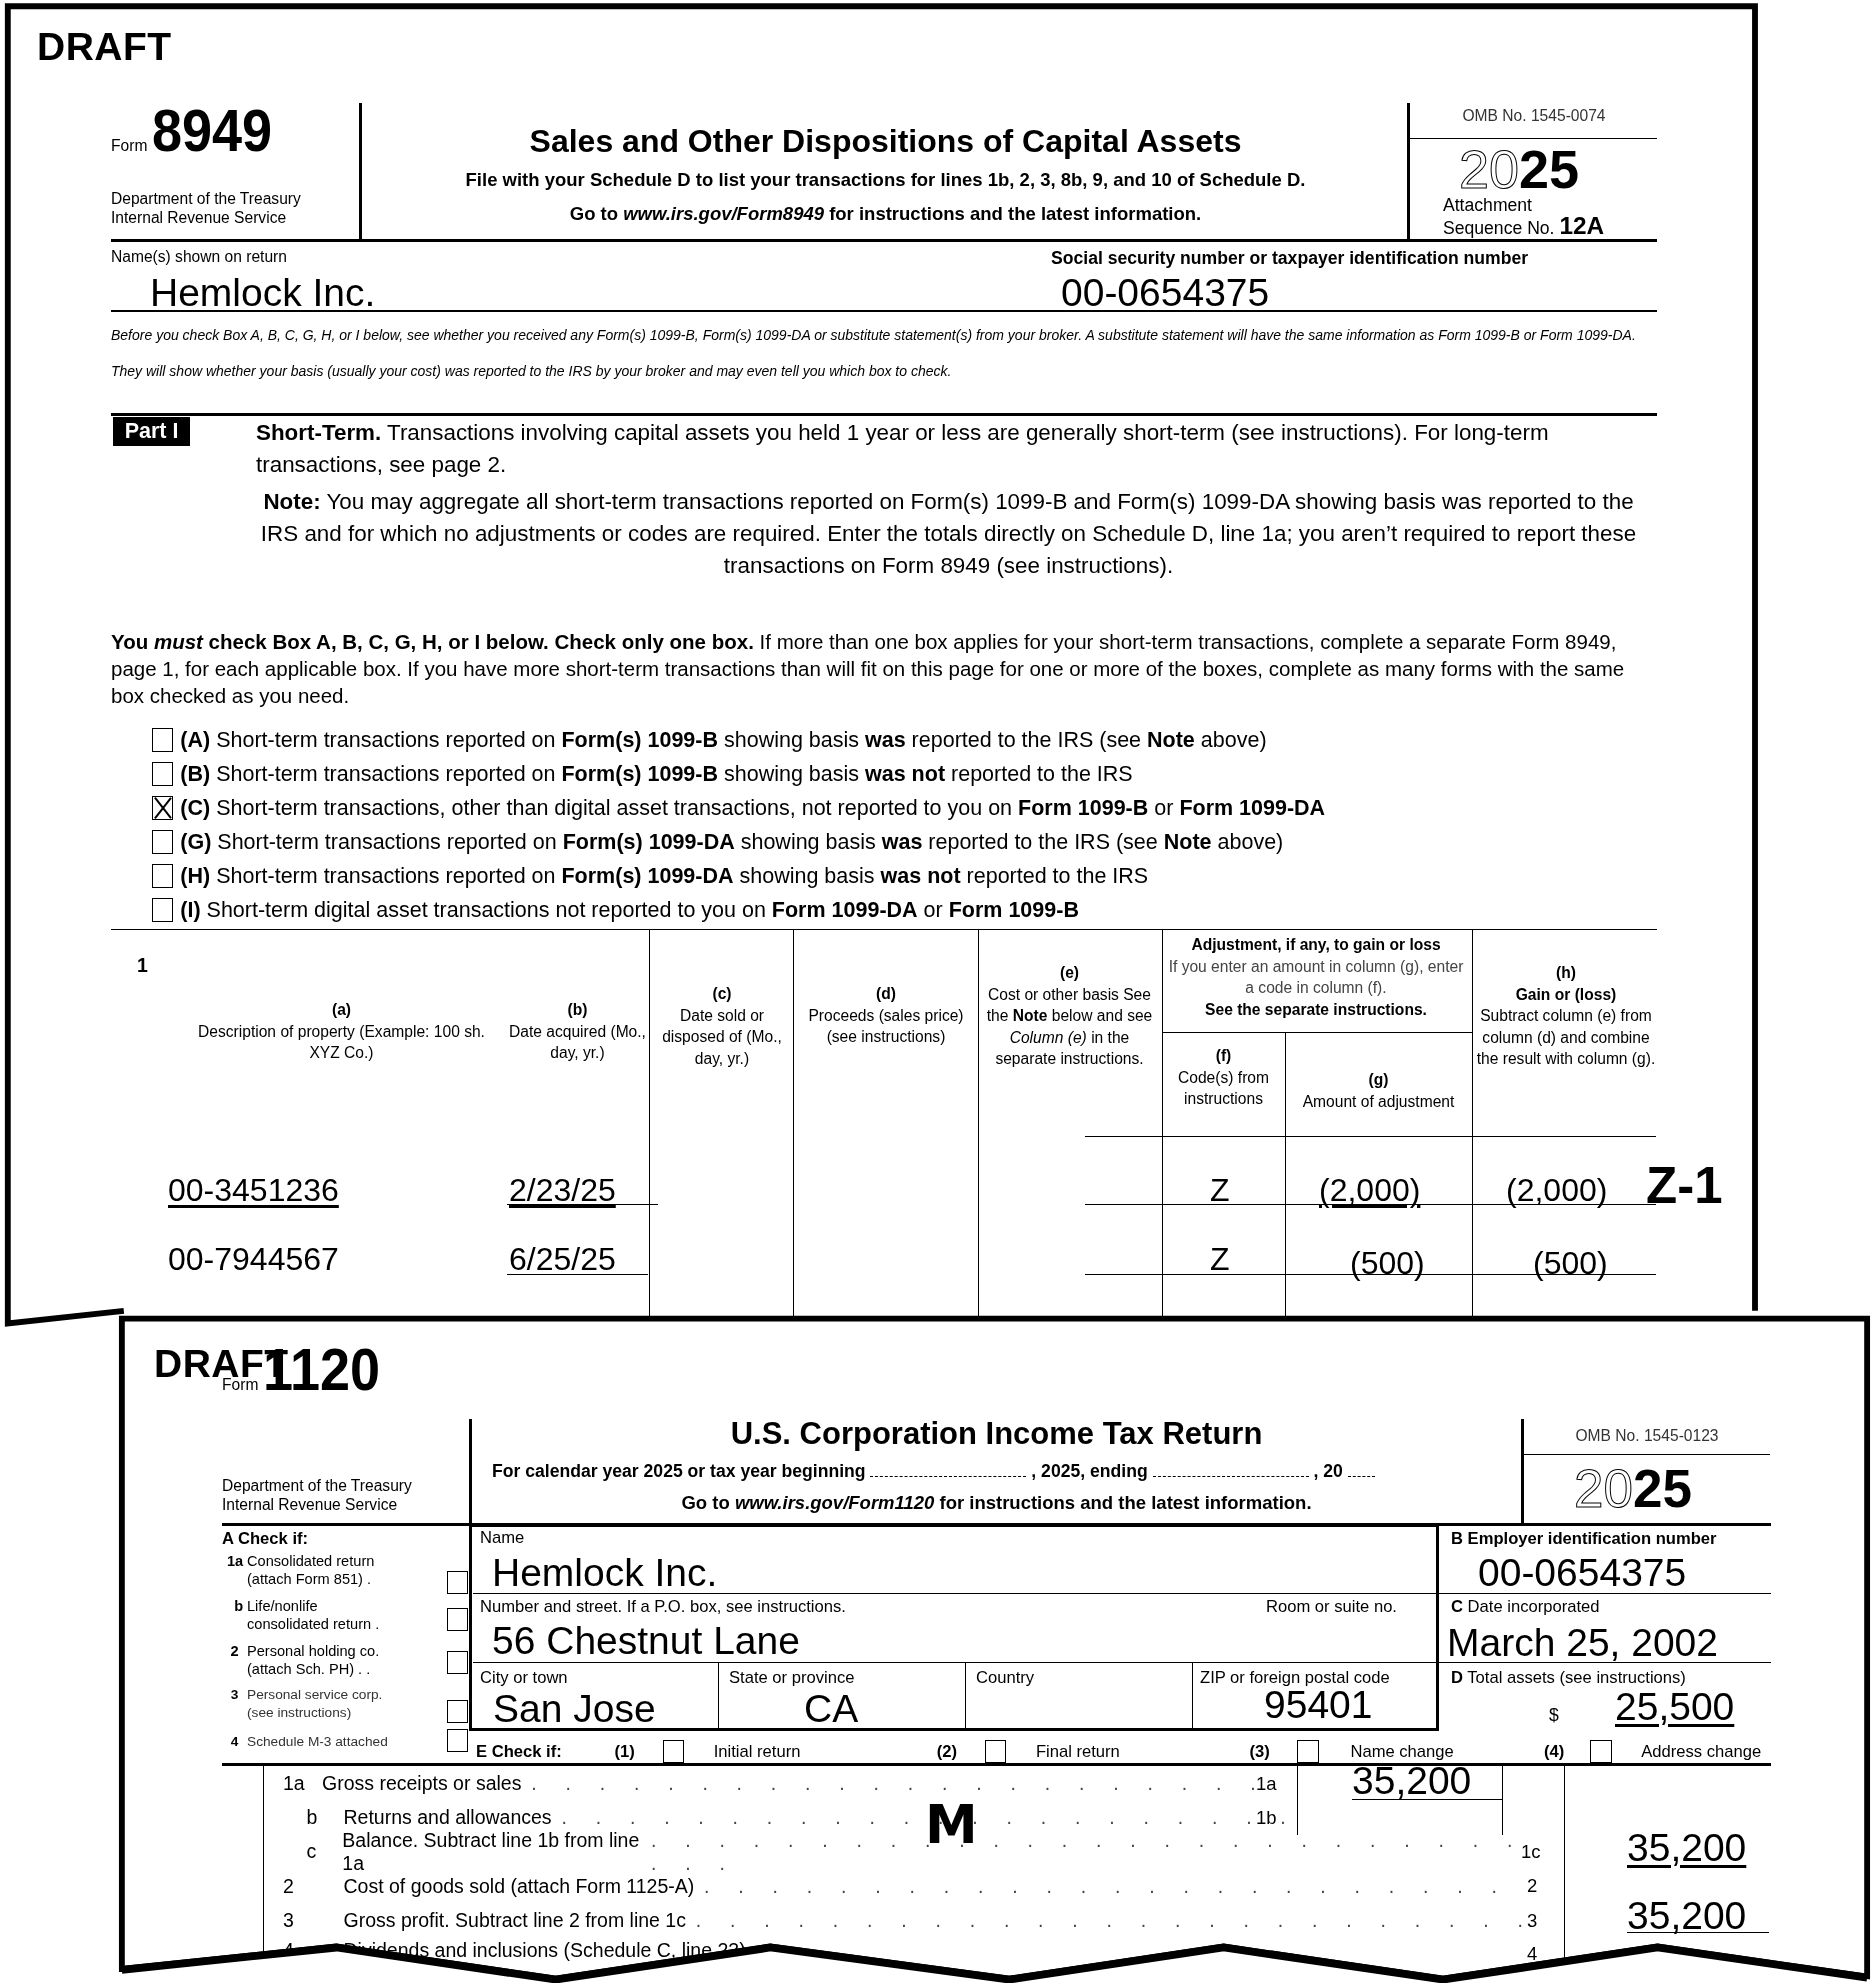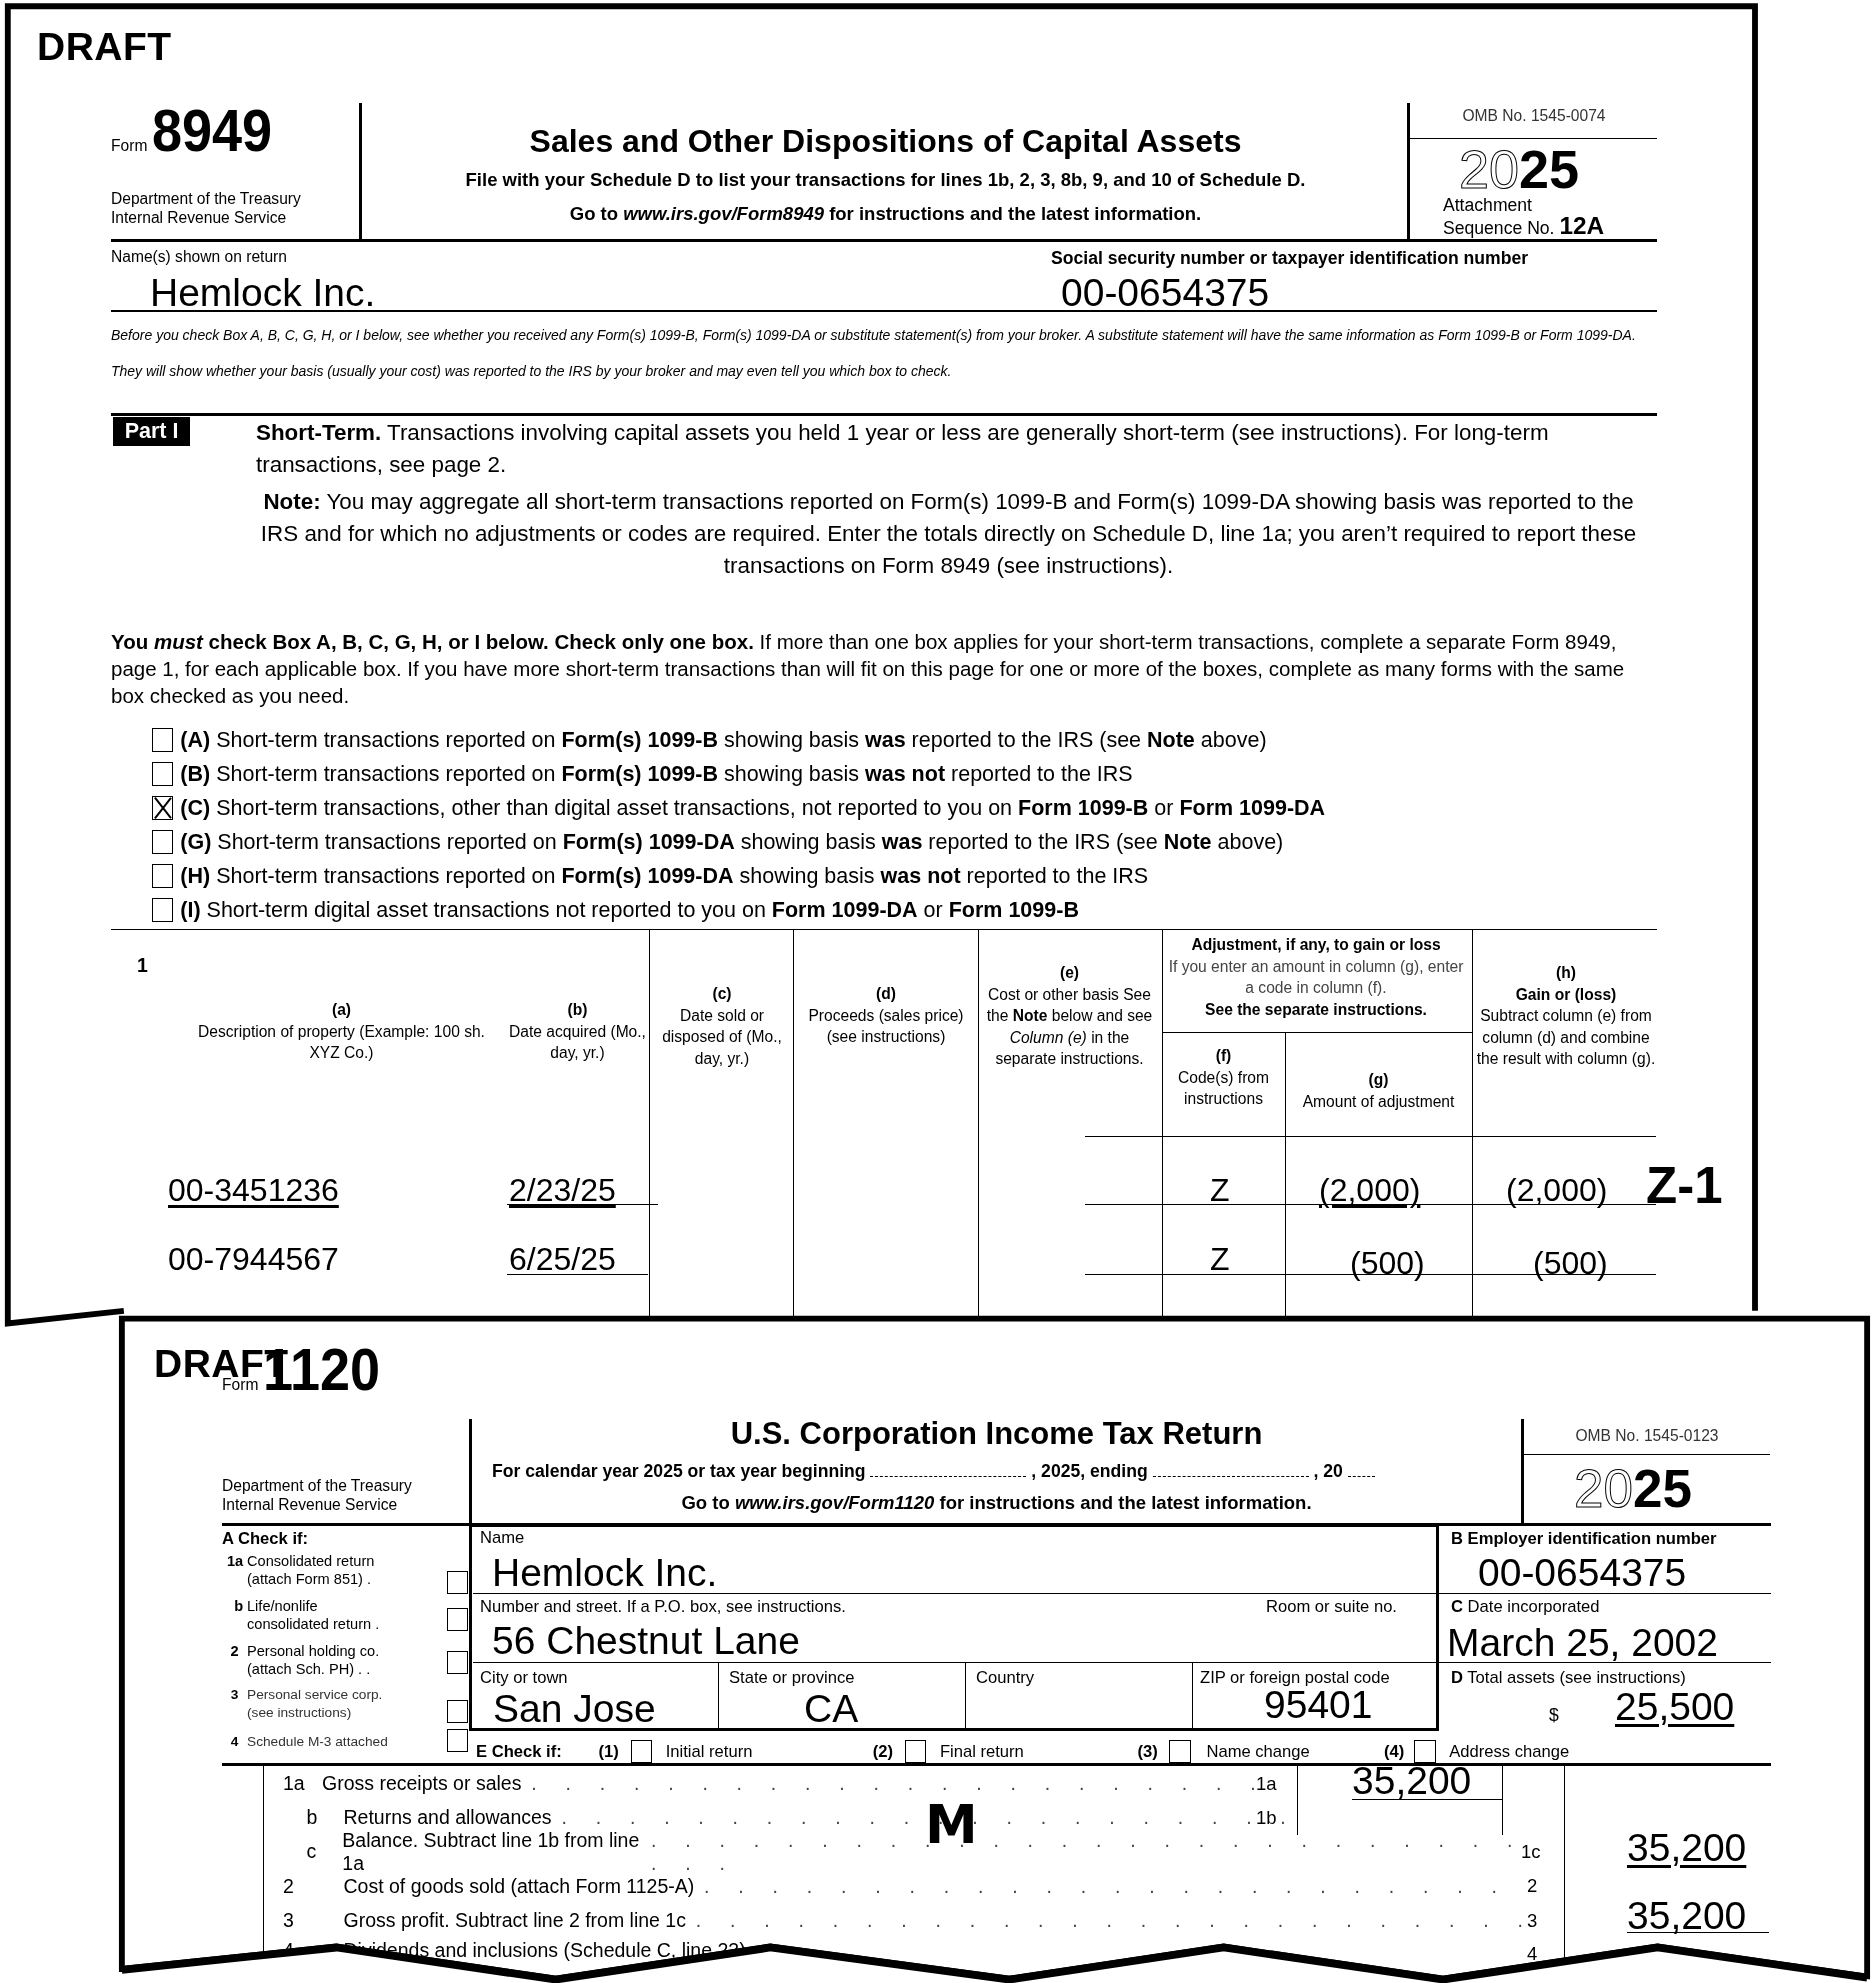--- a/index.html
+++ b/index.html
@@ -268,21 +268,21 @@
   <div class="abs" style="left:1451px;top:1529px;font-size:16.6px;font-weight:bold;">B  Employer identification number</div>
   <div class="abs hand" style="left:1478px;top:1553px;">00-0654375</div>
   <div class="hline" style="left:1439px;top:1593px;width:332px;height:1px;"></div>
   <div class="abs lbl" style="left:1451px;top:1597px;"><b>C</b><span> Date incorporated</span></div>
   <div class="abs hand" style="left:1447px;top:1623px;">March 25, 2002</div>
   <div class="hline" style="left:1439px;top:1662px;width:332px;height:1px;"></div>
   <div class="abs lbl" style="left:1451px;top:1668px;"><b>D</b><span> Total assets (see instructions)</span></div>
   <div class="abs" style="left:1549px;top:1705px;font-size:17.6px;">$</div>
   <div class="abs hand hand-ul" style="left:1615px;top:1687px;">25,500</div>
 
-  <div class="abs" style="left:476px;top:1740px;font-size:16.6px;display:flex;align-items:center;white-space:nowrap;">
+  <div class="abs" style="left:476px;top:1740px;font-size:16.6px;display:flex;align-items:center;white-space:nowrap;gap:16px;">
     <b style="margin-right:7.8px;">E  Check if:</b>
     <b style="margin-left:29px;margin-right:11.7px;">(1)</b>
       <span class="box-sm"></span>
       <span style="margin-left:13.7px;width:176px;">Initial return</span>
     <b style="margin-left:31px;margin-right:11.7px;">(2)</b>
       <span class="box-sm"></span>
       <span style="margin-left:13.7px;width:176px;">Final return</span>
     <b style="margin-left:21.5px;margin-right:11.7px;">(3)</b>
       <span class="box-sm"></span>
       <span style="margin-left:15.6px;width:156px;">Name change</span>

